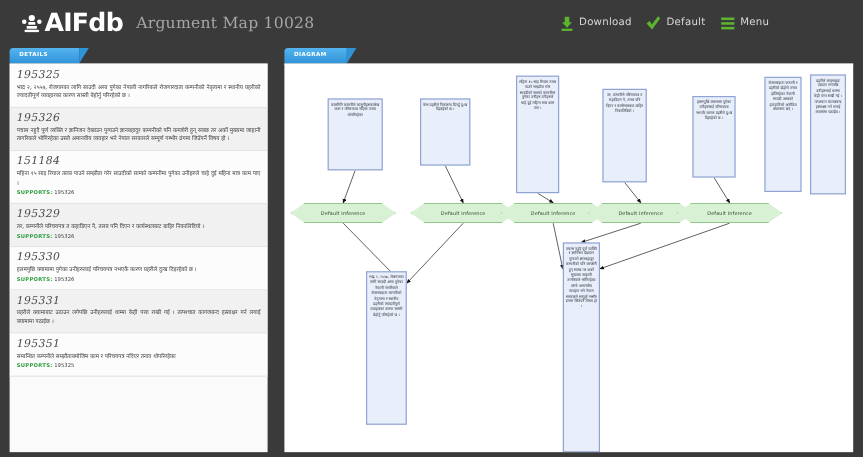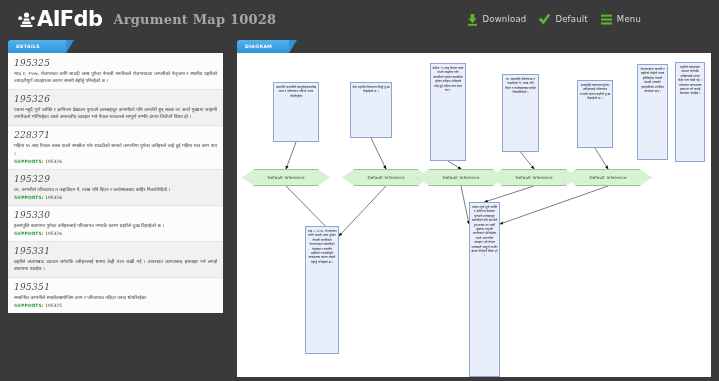--- a/index.html
+++ b/index.html
@@ -21,21 +21,20 @@
   #logo-mark { width: 17px; height: 15px; margin-right: 2px; position: relative; }
   #logo-mark svg { display: block; }
   #logo-text {
     color: #ffffff; font-size: 21px; font-weight: bold;
     letter-spacing: -0.6px; line-height: 21px;
   }
   #map-title {
     color: #a6a6a6; font-size: 13px; margin-left: 11px;
     font-family: "DejaVu Serif", "Liberation Serif", serif;
     letter-spacing: 0.2px;
-    font-weight: bold;
   }
   #header-actions {
     margin-left: auto; margin-right: 11px;
     display: flex; align-items: center; gap: 12px;
   }
   .hdr-btn { display: flex; align-items: center; gap: 4px; cursor: pointer; }
   .hdr-btn .lbl { color: #d8d8d8; font-size: 8.5px; letter-spacing: .2px; }
   .hdr-icon { width: 13px; height: 13px; display: block; }
 
   
@@ -54,21 +53,21 @@
     border-left: 8px solid #2f93d8;
     border-top: 0 solid transparent;
     border-bottom: 13px solid transparent;
   }
   #tab-details { left: 8px; top: 40px; width: 58px; }
   #tab-diagram { left: 237px; top: 40px; width: 52px; }
 
   
   #details-panel {
     position: absolute; left: 8px; top: 53px;
-    width: 215px; height: 260px;
+    width: 215px; height: 324px;
     background: #fafafa;
     overflow: hidden;
     border-top: 1px solid #ffffff;
   }
   .entry {
     padding: 4px 6px 5px 6px;
     border-bottom: 1px solid #e4e4e4;
     background: #fcfcfc;
   }
   .entry:nth-child(even) { background: #f1f1f1; }
@@ -192,21 +191,21 @@
   <div id="details-panel">
       <div class="entry">
         <div class="entry-id">195325</div>
         <div class="entry-text">भाद्र २, २५५७, रोजगारका लागि साउदी अरब पुगेका नेपाली नागरिकले रोजगारदाता कम्पनीको नेतृत्वमा र स्थानीय प्रहरीको ज्यादतीपूर्ण व्यवहारका कारण सास्ती बेहोर्नु परिरहेको छ ।</div>
       </div>
       <div class="entry">
         <div class="entry-id">195326</div>
         <div class="entry-text">पचास नहुदै पूर्ण व्यक्ति र ज्ञानिजन देखाउन पुग्यउने ज्ञानबहादुर कम्पनीको पनि कम्जोरी हुन् सक्छ तर अर्को मुख्यमा जाहानी तागरिकले भोगिरहेका उस्तो अमानवीय व्यवहार भने नेपाल सरकारले सम्पूर्ण गम्भीर ढंगमा जिउँपर्ने विषय हो ।</div>
       </div>
       <div class="entry">
-        <div class="entry-id">228371</div>
+        <div class="entry-id">151184</div>
         <div class="entry-text">महिना १५ साइ रियाल तलब पाउने सम्झौता गरेर साउदीको साम्को कम्पनीमा पुगेका उनीहरुले चाहे दुई महिना मात्र काम पाए ।</div>
         <div class="entry-support"><span class="sup-lbl">SUPPORTS:</span><span> 195326</span></div>
       </div>
       <div class="entry">
         <div class="entry-id">195329</div>
         <div class="entry-text">तर, कम्पनीले परिचयपत्र त कहाडिएन नै, तलब पनि दिएन र कार्यस्थलबाट बाहिर निकालिदियो ।</div>
         <div class="entry-support"><span class="sup-lbl">SUPPORTS:</span><span> 195326</span></div>
       </div>
       <div class="entry">
         <div class="entry-id">195330</div>

